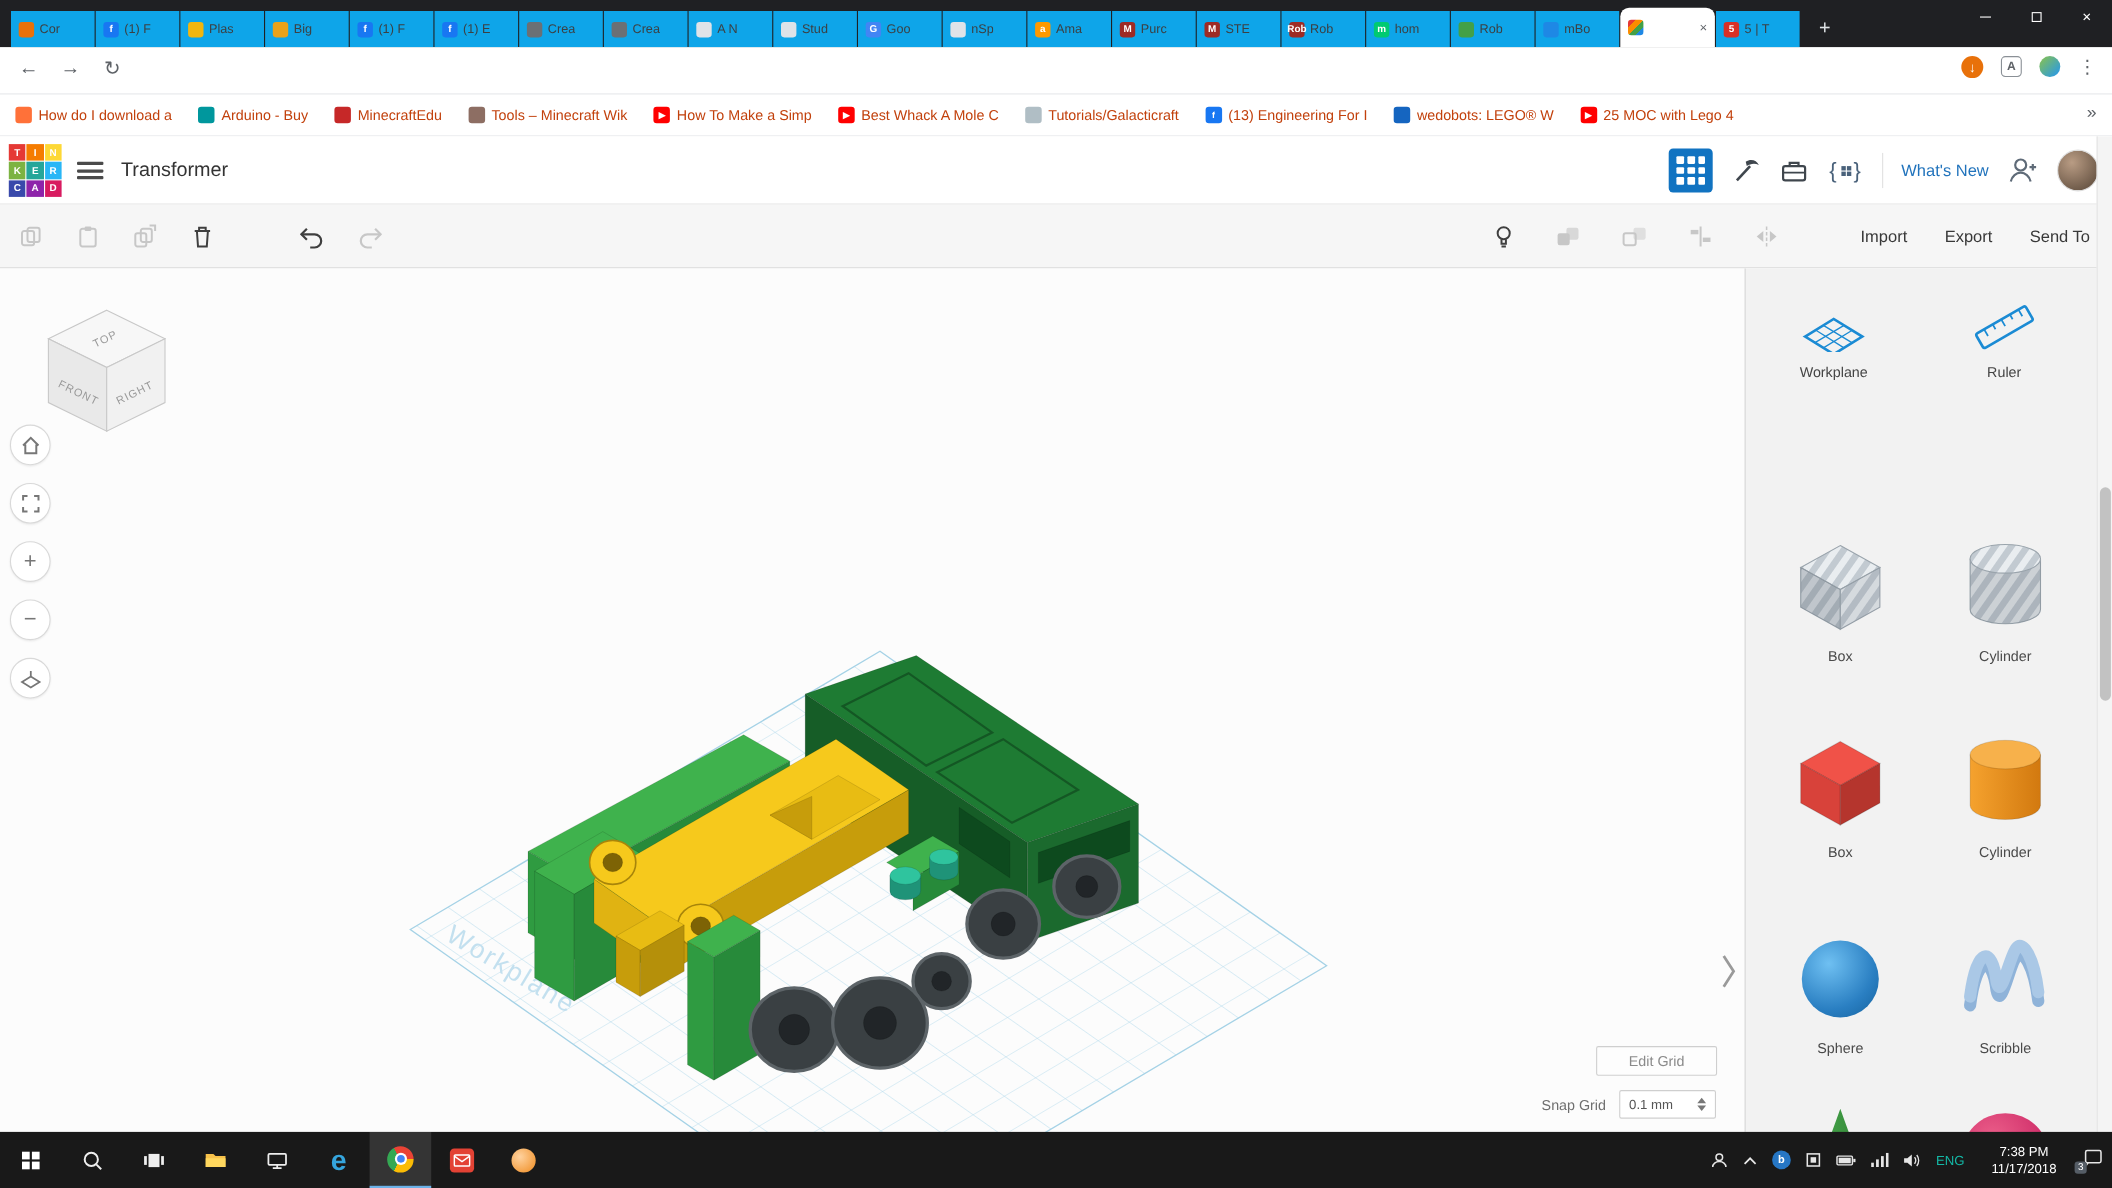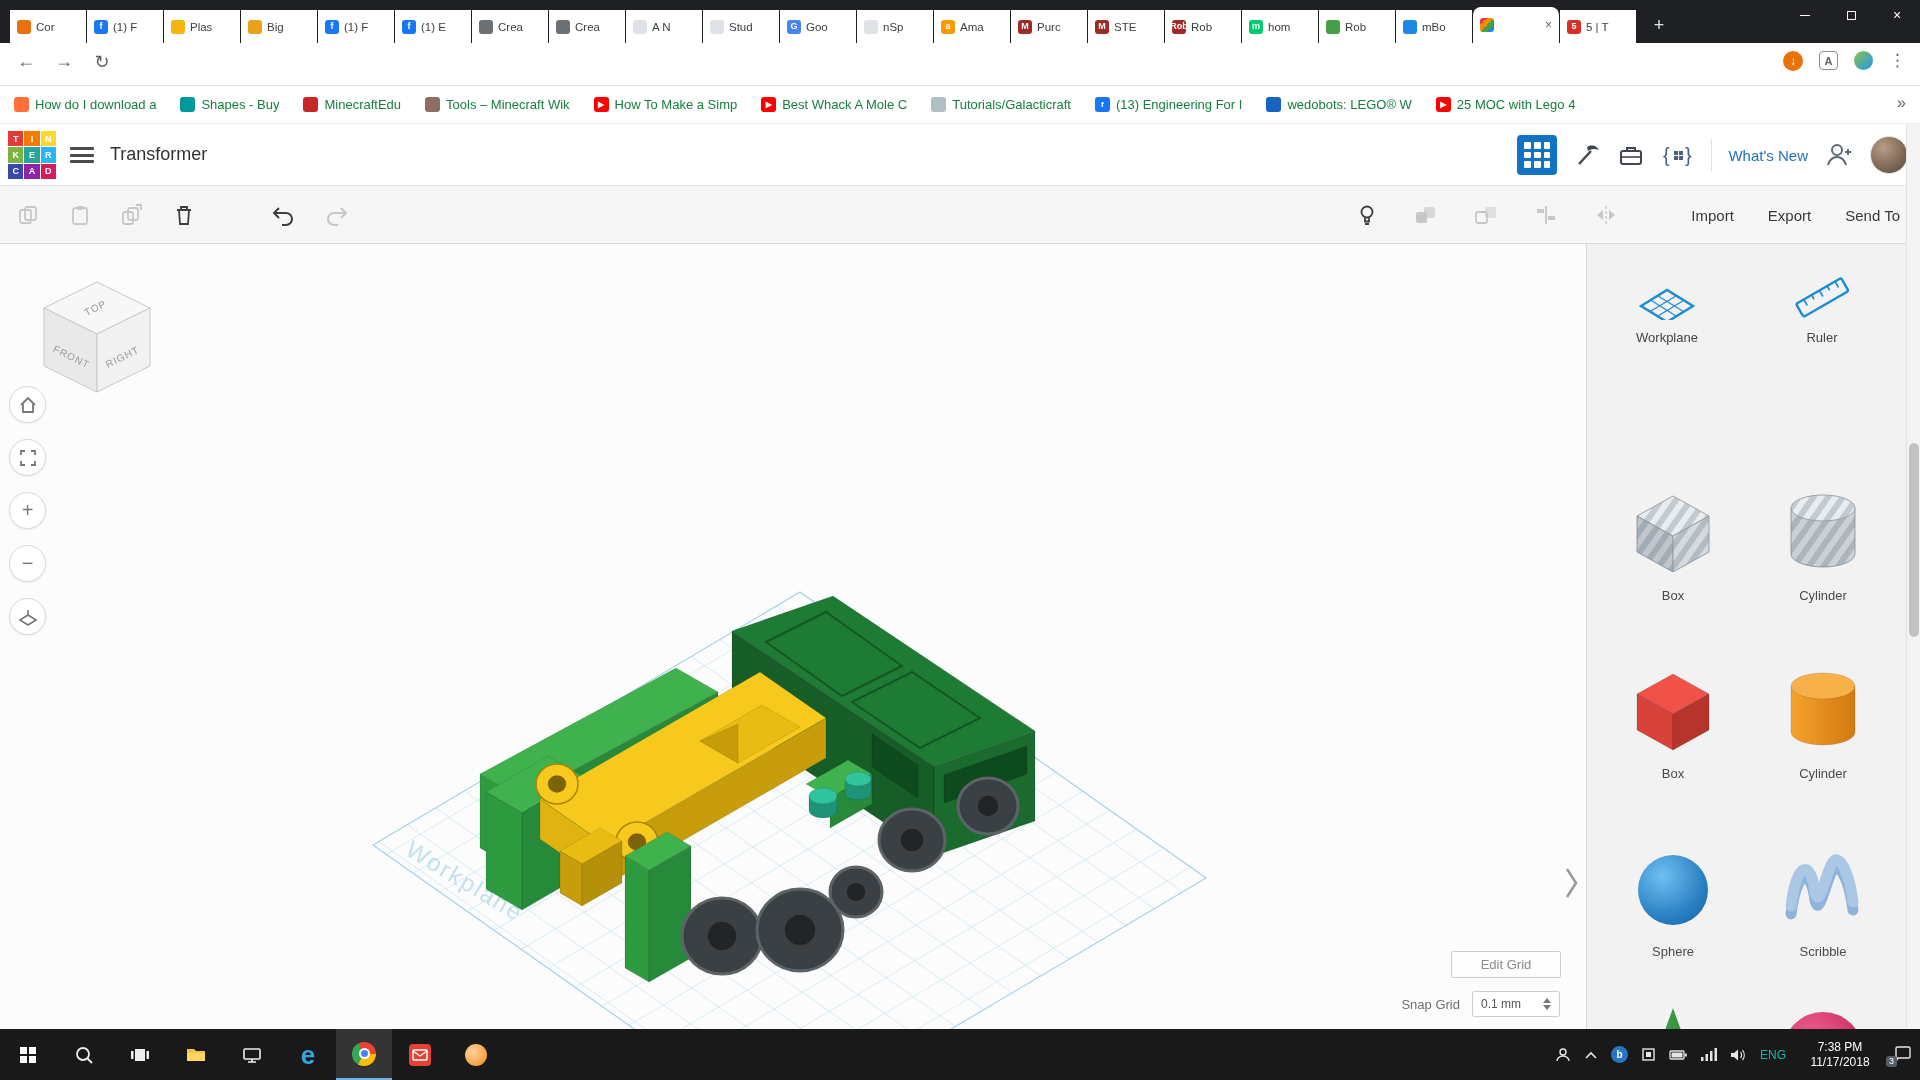--- a/index.html
+++ b/index.html
@@ -2,21 +2,21 @@
 <html><head>
 <meta charset="utf-8">
 <style>
   *{box-sizing:border-box;margin:0;padding:0}
   html,body{width:1920px;height:1080px;overflow:hidden}
   body{font-family:"Liberation Sans",sans-serif;background:#fff;position:relative}
 
   
   .tabbar{position:absolute;top:0;left:0;width:1920px;height:43px;background:#1f2023}
   .tabs{position:absolute;left:10px;bottom:0;display:flex;align-items:flex-end;gap:1px}
-  .tab{width:76px;height:33px;background:#ffffff;display:flex;align-items:center;gap:5px;padding:0 7px;overflow:hidden}
+  .tab{width:76px;height:33px;background:#0ea5e9;display:flex;align-items:center;gap:5px;padding:0 7px;overflow:hidden}
   .tab.active{background:#fff;height:36px;border-radius:8px 8px 0 0;width:86px}
   .fav{width:14px;height:14px;border-radius:3px;flex:0 0 14px;display:flex;align-items:center;justify-content:center}
   .fav i{font-style:normal;font-weight:bold;font-size:9px;color:#fff;line-height:1}
   .tab-title{font-size:11.5px;color:#3c4043;white-space:nowrap;overflow:hidden}
   .tab-close{margin-left:auto;font-size:12px;color:#5f6368}
   .newtab{width:28px;height:28px;margin:0 0 4px 8px;color:#dfe3e6;font-size:18px;display:flex;align-items:center;justify-content:center;border-radius:50%}
   .wincontrols{position:absolute;right:0;top:0;display:flex}
   .wc{width:46px;height:30px;display:flex;align-items:center;justify-content:center;color:#fff}
   .wc-min{display:block;width:10px;height:1px;background:#fff}
   .wc-max{display:block;width:9px;height:9px;border:1px solid #fff}
@@ -32,21 +32,21 @@
   .dlic{width:20px;height:20px;border-radius:50%;background:#e8710a;color:#fff;font-size:12px;display:flex;align-items:center;justify-content:center}
   .tric{width:19px;height:19px;border:1.5px solid #8a9096;border-radius:4px;color:#5f6368;font-size:11px;font-weight:bold;display:flex;align-items:center;justify-content:center;background:#fff}
   .extic{width:19px;height:19px;border-radius:50%;background:linear-gradient(135deg,#8bc34a,#2196f3)}
   .menuic{font-size:17px;color:#5f6368}
 
   
   .bmbar{position:absolute;top:86px;left:0;width:1920px;height:38px;background:#fff;border-bottom:1px solid #e8eaed;display:flex;align-items:center;padding-left:14px;gap:24px;overflow:hidden}
   .bm{display:flex;align-items:center;gap:6px;white-space:nowrap}
   .bmfav{width:15px;height:15px;border-radius:3px;flex:0 0 15px;display:flex;align-items:center;justify-content:center}
   .bmfav i{font-style:normal;font-weight:bold;font-size:8px;color:#fff;line-height:1}
-  .bmlabel{font-size:13px;color:#15803d}
+  .bmlabel{font-size:13px;color:#c2410c}
   .bmmore{position:absolute;right:14px;top:8px;font-size:16px;color:#5f6368}
 
   
   .tchdr{position:absolute;top:124px;left:0;width:1920px;height:62px;background:#fff;border-bottom:1px solid #e4e4e4}
   .tclogo{position:absolute;left:8px;top:7px;width:48px;height:48px;display:grid;grid-template-columns:repeat(3,1fr);gap:1px}
   .lt{display:flex;align-items:center;justify-content:center}
   .lt b{color:#fff;font-size:9px}
   .listic{position:absolute;left:70px;top:21px;width:24px;height:20px;display:flex;flex-direction:column;justify-content:space-between;padding:2px 0}
   .listic span{display:block;height:3px;background:#4a4a4a;border-radius:1px}
   .tctitle{position:absolute;left:110px;top:20px;font-size:18px;color:#333}
@@ -275,21 +275,21 @@
   <div class="bm">
       <span class="bmfav" style="background: rgb(255, 113, 57);">
         <i></i>
       </span>
       <span class="bmlabel">How do I download a</span>
     </div>
   <div class="bm">
       <span class="bmfav" style="background: rgb(0, 151, 157);">
         <i></i>
       </span>
-      <span class="bmlabel">Shapes - Buy</span>
+      <span class="bmlabel">Arduino - Buy</span>
     </div>
   <div class="bm">
       <span class="bmfav" style="background: rgb(198, 40, 40);">
         <i></i>
       </span>
       <span class="bmlabel">MinecraftEdu</span>
     </div>
   <div class="bm">
       <span class="bmfav" style="background: rgb(141, 110, 99);">
         <i></i>

